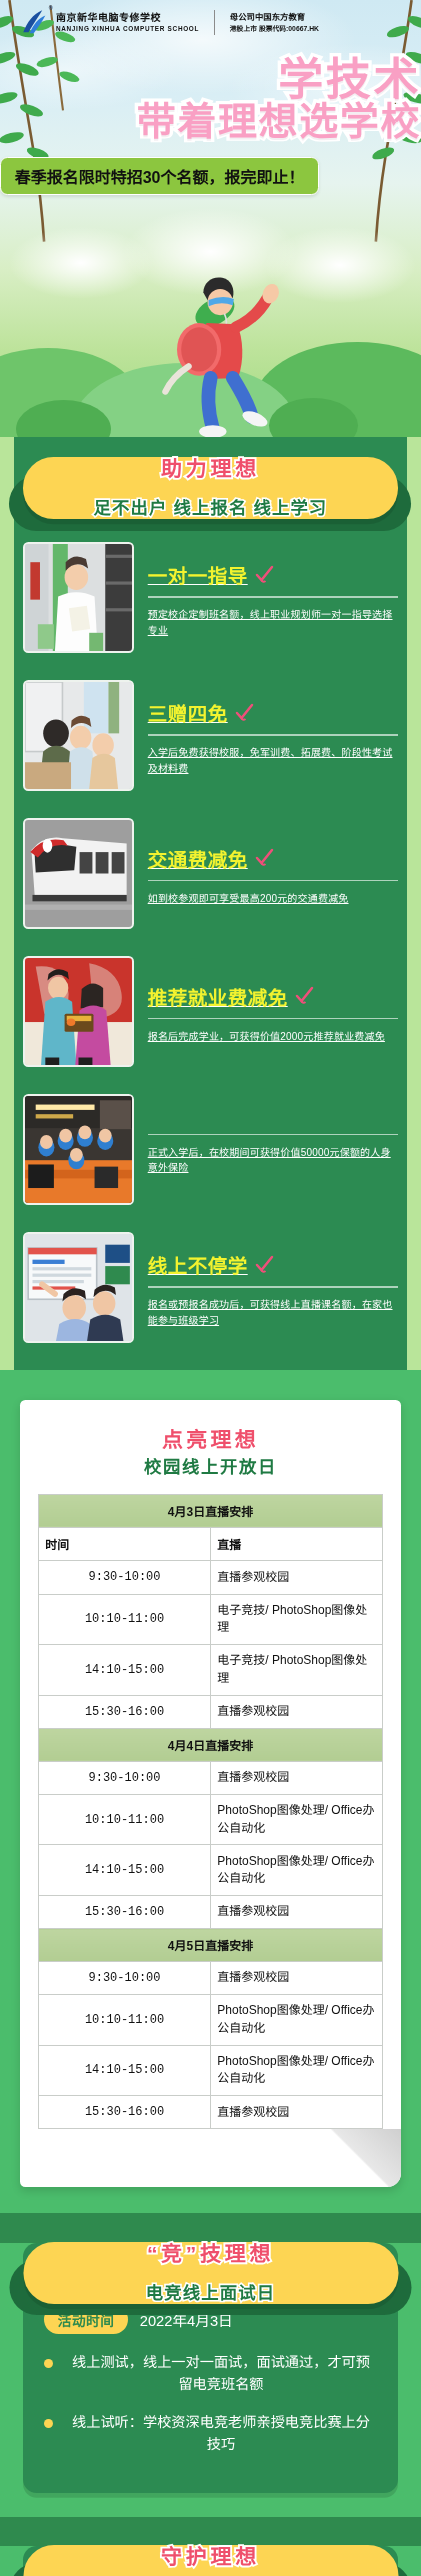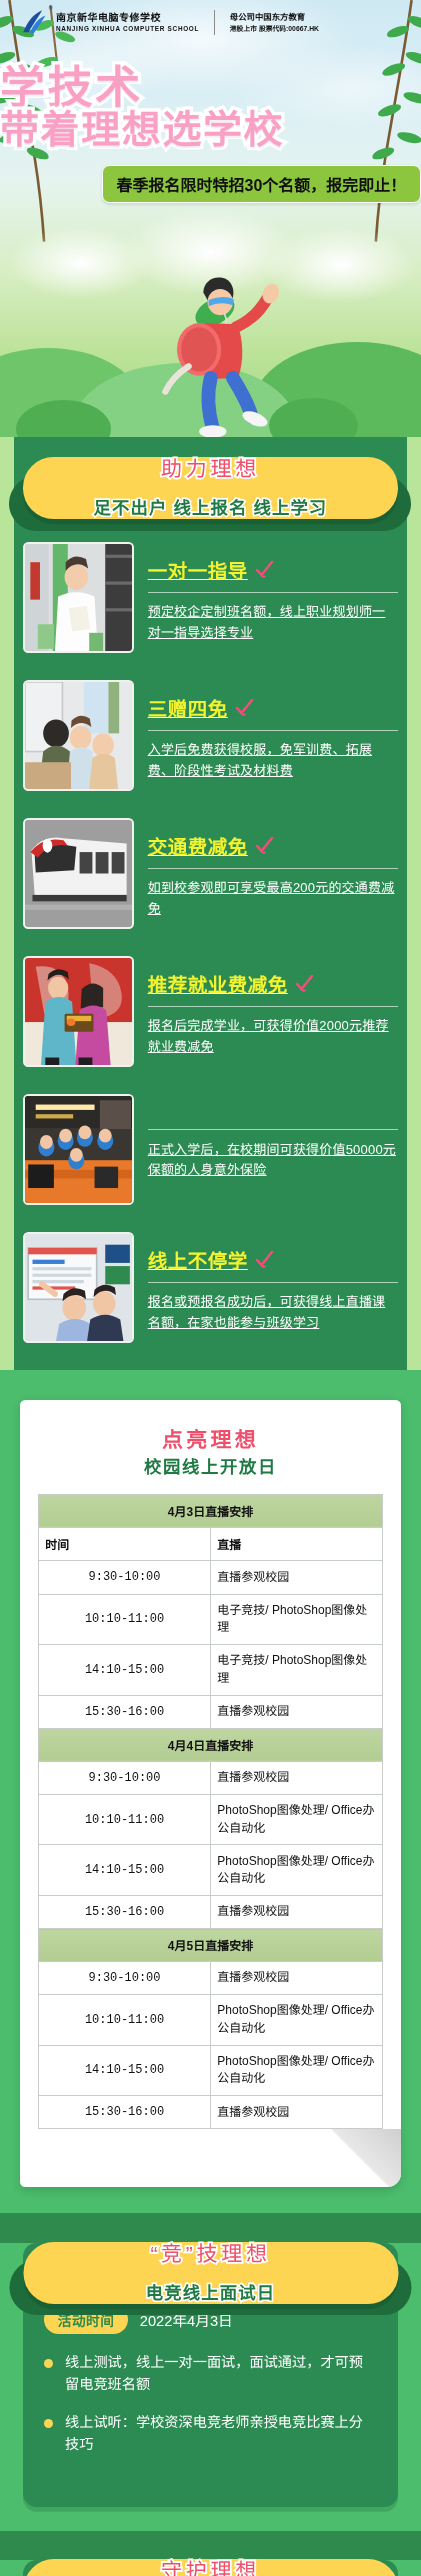--- a/index.html
+++ b/index.html
@@ -29,28 +29,28 @@
   .logo-reg { position:absolute; right:-4.2px; top:-2.1px; font-size:5.3px; color:#16407e; font-weight:bold;}
   .logo-txt { line-height:1; }
   .logo-cn { font-size:10px; font-weight:bold; color:#111; letter-spacing:0.5px; }
   .logo-en { font-size:6.4px; font-weight:bold; color:#111; letter-spacing:0.7px; margin-top:2.6px; }
   .logo-div { width:1.1px; height:25px; background:#8b8b8b; margin:0 7.4px; }
   .parent-co { line-height:1.55; }
   .parent-1 { font-size:8.4px; font-weight:bold; color:#111; }
   .parent-2 { font-size:6.8px; font-weight:bold; color:#111; }
 
   
-  .headline { position:relative; z-index:8; text-align:left; margin-top:27px; }
+  .headline { position:relative; z-index:8; text-align:right; margin-top:19px; }
   .hl-line { font-size:45px; font-weight:bold; color:#f9a0c4; letter-spacing:2.6px;
     -webkit-text-stroke:6.8px #fff; paint-order:stroke fill;
     text-shadow:0 1.6px 0 rgba(160,120,150,.12); line-height:1.04; }
   .hl-2 { font-size:39px; letter-spacing:1.6px; margin-top:-2.1px; }
 
   
-  .promo-wrap { position:relative; z-index:8; display:flex; justify-content:flex-end; margin-top:14.7px; }
+  .promo-wrap { position:relative; z-index:8; display:flex; justify-content:flex-start; margin-top:14.7px; }
   .promo-pill { background:#8cc63f; border:1.6px solid #fff; border-radius:7.4px;
     padding:6.3px 13.7px; font-size:16px; font-weight:bold; color:#111; letter-spacing:0px;
     box-shadow:0 1.6px 3.2px rgba(0,0,0,.1); white-space:nowrap; }
 
   
   .scene { position:absolute; left:0; right:0; bottom:0; height:226px; z-index:5; }
   .hill { position:absolute; border-radius:50%; }
   .cloudband { position:absolute; left:-21px; right:-21px; bottom:132px; height:111px;
     background:radial-gradient(ellipse 100px 50px at 22% 62%,#fff,transparent 72%),
                radial-gradient(ellipse 121px 61px at 50% 52%,#fff,transparent 72%),
@@ -61,37 +61,37 @@
     background-image:linear-gradient(90deg,#b9e59a 0 13.7px,transparent 13.7px calc(100% - 13.7px),#b9e59a calc(100% - 13.7px) 100%),
                      linear-gradient(180deg,#2c8b52,#2c8b52); }
 
   
   .sec-head { position:relative; width:375px; margin:0 auto; padding-top:20px; }
   .sec-head-inner { position:relative; background:#fdd553; border-radius:30.5px; height:62px;
     display:flex; flex-direction:column; align-items:center; justify-content:center; z-index:3;
     box-shadow:0 5.3px 0 rgba(0,0,0,.10); }
   .sec-shadow { position:absolute; left:-13.7px; top:39px; width:402px; height:55px;
     background:#1e6b3c; border-radius:28.4px; z-index:1; }
-  .sec-title { font-size:21px; font-weight:normal; color:#ef4f6b; letter-spacing:3.7px;
+  .sec-title { font-size:21px; font-weight:bold; color:#ef4f6b; letter-spacing:3.7px;
     -webkit-text-stroke:3.7px #fff; paint-order:stroke fill; line-height:1.1; }
   .sec-sub { font-size:17.4px; font-weight:bold; color:#1f7a43; letter-spacing:1.1px;
     -webkit-text-stroke:3.2px #fff; paint-order:stroke fill; margin-top:19px; line-height:1.1; }
 
   
   .benefits { width:375px; margin:23px auto 0; }
   .benefit { display:flex; gap:13.7px; margin-bottom:27px; align-items:center;text-decoration:underline; }
   .b-photo { width:111px; height:111px; flex:none; border-radius:5.3px; border:2.1px solid #eef3ee;
     overflow:hidden; position:relative; background:#cfd6d2; }
   .b-photo svg { display:block; width:100%; height:100%; }
   .b-body { flex:1; padding-top:3.2px; min-width:0; }
   .b-title-row { display:flex; align-items:center; gap:6.3px; }
   .b-title { font-size:19.5px; font-weight:bold; color:#f3f32f; letter-spacing:0.5px; }
   .check { width:20px; height:20px; flex:none; }
   .b-rule { height:1.1px; background:rgba(255,255,255,.62); margin:7.4px 0 9.5px; }
-  .b-desc { font-size:13px; line-height:1.55; color:#fff; letter-spacing:0.2px; }
+  .b-desc { font-size:10px; line-height:1.55; color:#fff; letter-spacing:0.2px; }
 
   
   .white-sect { position:relative; background:#4bbd6c; padding:0 0 26px; }
   .paper { position:relative; width:381px; margin:0 auto; background:#fff; color:#111;
     border-radius:5.3px 5.3px 13.7px 5.3px; padding:23px 18px 58px;
     box-shadow:0 3.2px 9.5px rgba(0,0,0,.14); }
   .paper::after { content:""; position:absolute; right:0; bottom:0; width:79px; height:58px;
     background:linear-gradient(225deg,#cfcfcf 0%, #e8e8e8 50%, transparent 52%);
     border-radius:0 0 13.7px 0; }
   .paper-title { text-align:center; font-size:21px; font-weight:bold; color:#ef4f6b;
@@ -104,22 +104,22 @@
   .day-row td { background:linear-gradient(180deg,#bed5a0,#b2cd92); text-align:center;
     font-weight:bold; font-size:13px; padding:6.8px 0; }
   .col-head td { text-align:left; font-weight:bold; font-size:13px; padding:10.5px 0;font-family:Liberation Mono, monospace; }
   .t-time { width:35%; text-align:center; font-family:"Liberation Mono","DejaVu Sans Mono",monospace;
     font-size:12.6px; letter-spacing:0px; }
   .t-prog { text-align:left; line-height:1.45; }
 
   
   .dark-sect { background:#4bbd6c; padding:0 0 24px; }
   .es-card { position:relative; width:375px; margin:0 auto; }
-  .es-inner { position:relative; background:#2c8b52; border-radius:13.7px; padding:62px 21px 34px;
-    margin-top:29.5px; box-shadow:0 4.7px 0 rgba(0,0,0,.12); }
+  .es-inner { position:relative; background:#2c8b52; border-radius:13.7px; padding:62px 21px 20px;
+    margin-top:29.5px; box-shadow:0 4.7px 0 rgba(0,0,0,.12);text-align:center; }
   .es-head { position:absolute; left:50%; transform:translateX(-50%); top:-1.1px; width:375px; z-index:4; }
 
   .time-row { display:flex; align-items:center; gap:11.6px; margin-bottom:18px; }
   .time-chip { background:#fdd553; color:#2f8a4e; font-size:13.7px; font-weight:bold;
     border-radius:16px; padding:4.7px 13.7px; letter-spacing:0.5px; flex:none; }
   .time-val { font-size:14.7px; color:#fff; }
   .bullets { list-style:none; }
   .bullets li { position:relative; padding-left:21px; font-size:14.2px; line-height:1.52;
     margin-bottom:17px; color:#fff; }
   .bullets li .dot { position:absolute; left:0; top:6.3px; width:9px; height:9px;

